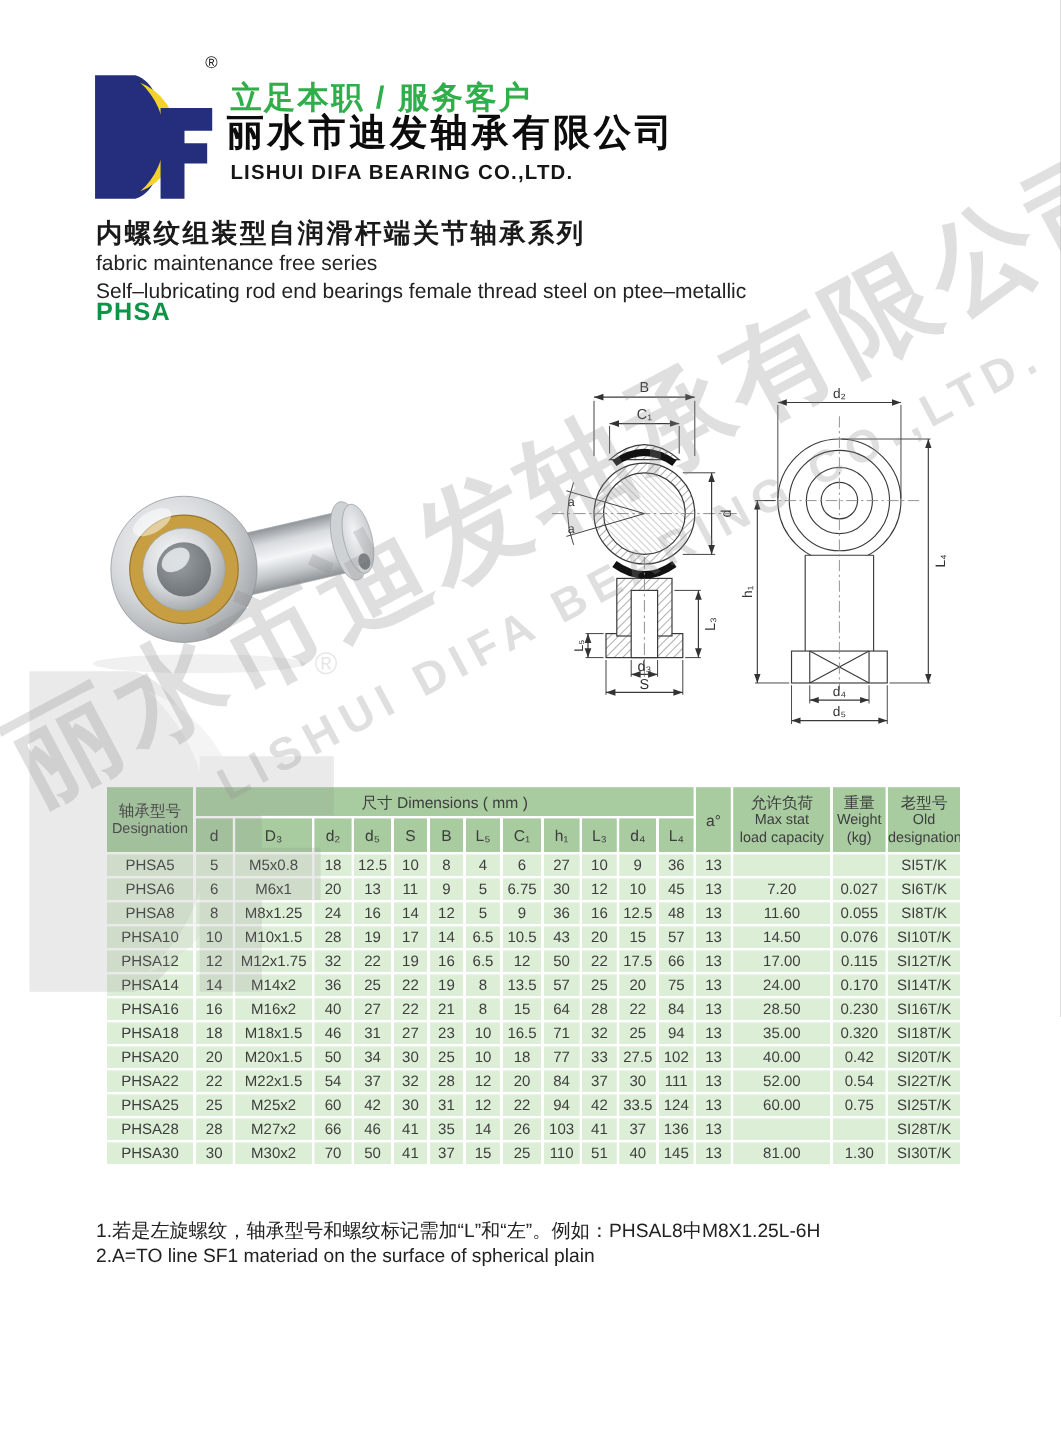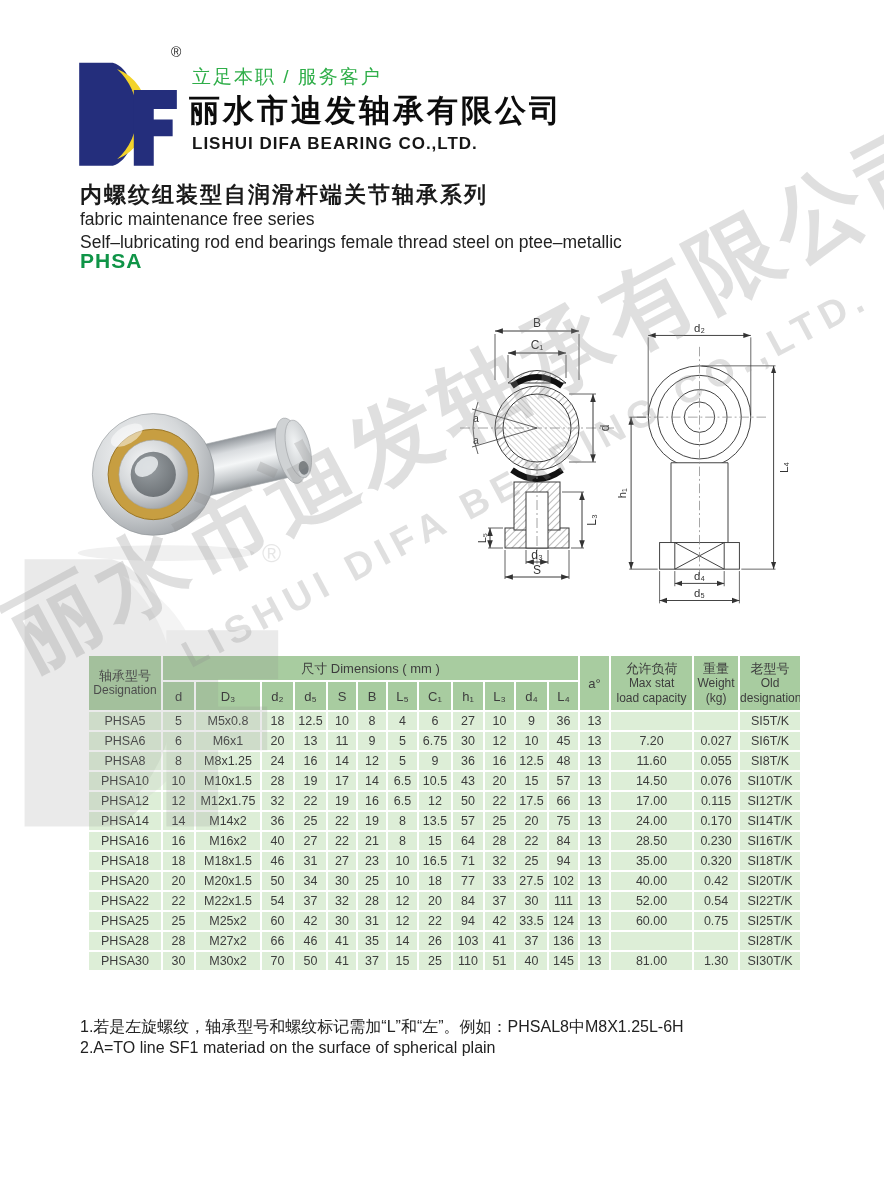--- a/index.html
+++ b/index.html
@@ -3,21 +3,21 @@
 <meta charset="utf-8">
 <style>
   * { margin:0; padding:0; box-sizing:border-box; }
   body { background:#888; font-family:"Liberation Sans", sans-serif; }
   .page { position:relative; width:884px; height:1200px; background:#fff; margin:0 auto; overflow:hidden; }
 
   
   .brand { position:absolute; left:75px; top:48px; width:700px; height:130px; }
   .logo-svg { position:absolute; left:0; top:4px; width:105px; height:116px; }
   .reg-mark { position:absolute; left:96px; top:-4px; font-size:14px; color:#222; }
-  .slogan { position:absolute; left:117px; top:16px; font-size:19px; font-weight:normal; color:#2fae49; letter-spacing:2px; }
+  .slogan { position:absolute; left:117px; top:16px; font-size:26px; font-weight:bold; color:#2fae49; letter-spacing:2px; }
   .company-cn { position:absolute; left:114px; top:42px; font-size:31px; font-weight:bold; color:#0c0c0c; letter-spacing:3px; }
   .company-en { position:absolute; left:117px; top:86px; font-size:17px; font-weight:bold; color:#161616; letter-spacing:1px; }
 
   
   .title-cn { position:absolute; left:80px; top:180px; font-size:22px; font-weight:bold; color:#1a1a1a; letter-spacing:2px;text-align:center; }
   .title-en { position:absolute; left:80px; top:208px; font-size:17.5px; color:#222; line-height:23px; }
   .series-name { position:absolute; left:80px; top:249px; font-size:21px; font-weight:bold; color:#0f9447; letter-spacing:1px; }
 
   
   .photo-svg { position:absolute; left:58px; top:376px; width:280px; height:192px; }

